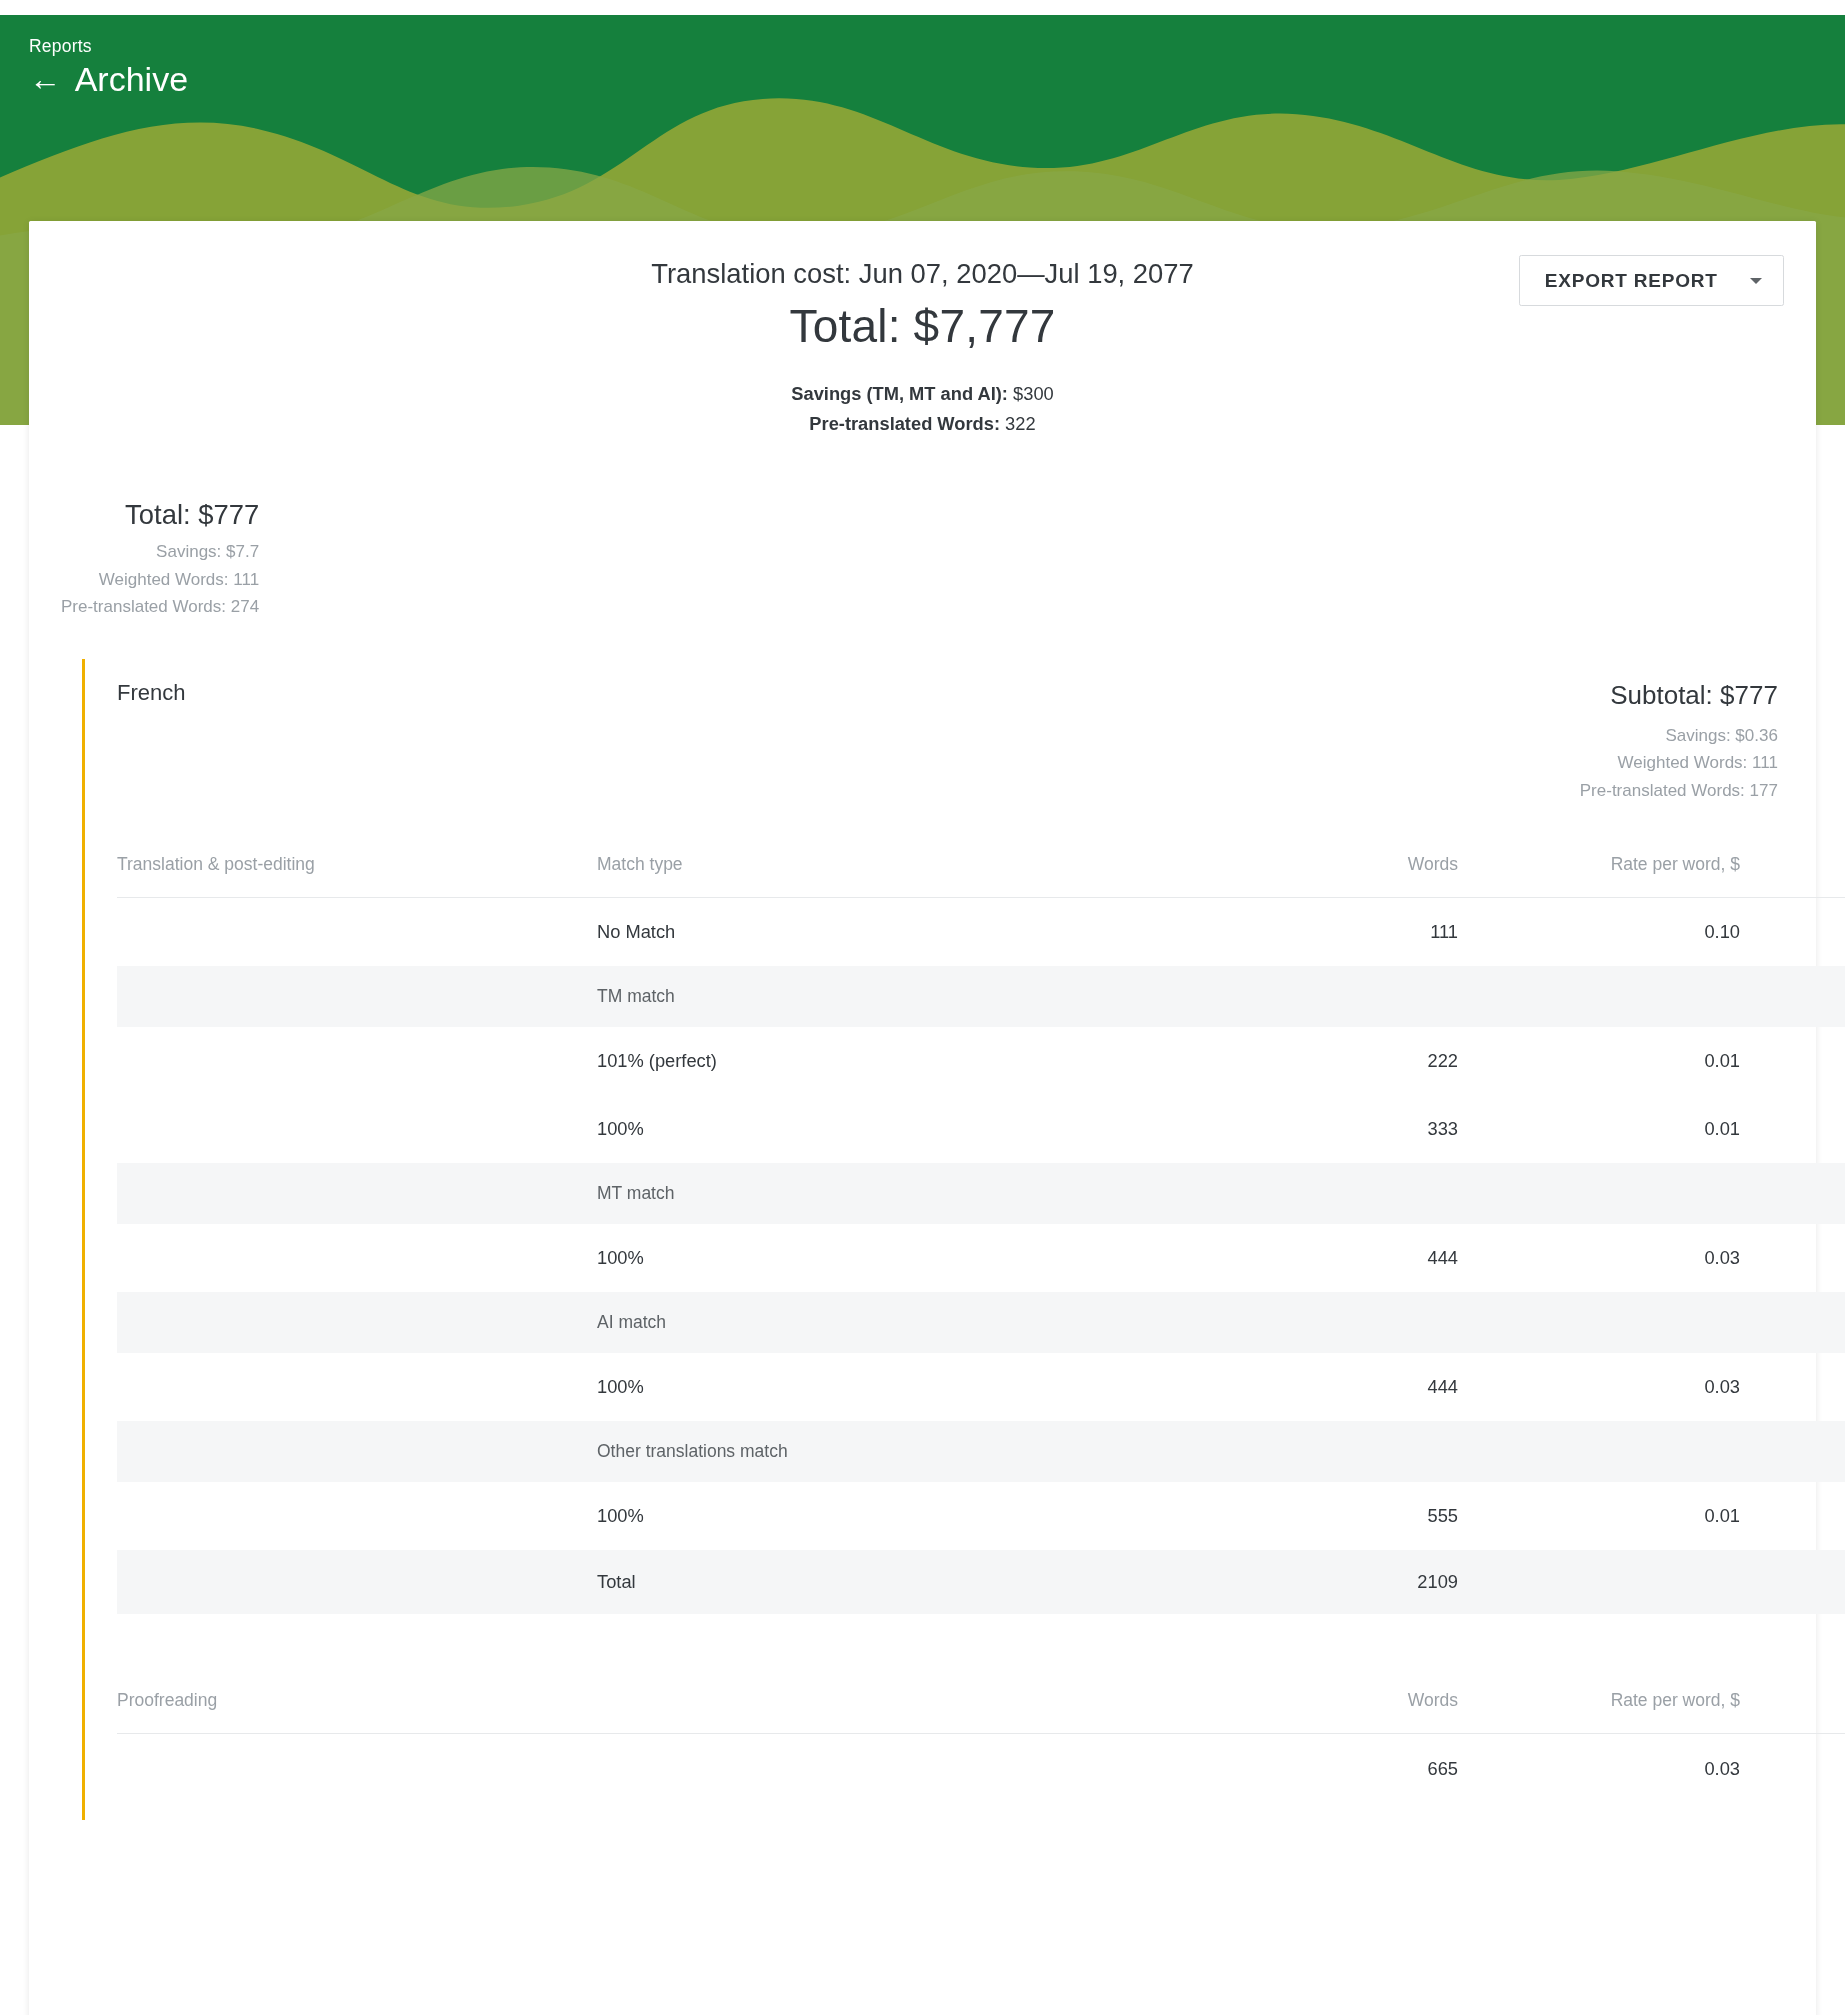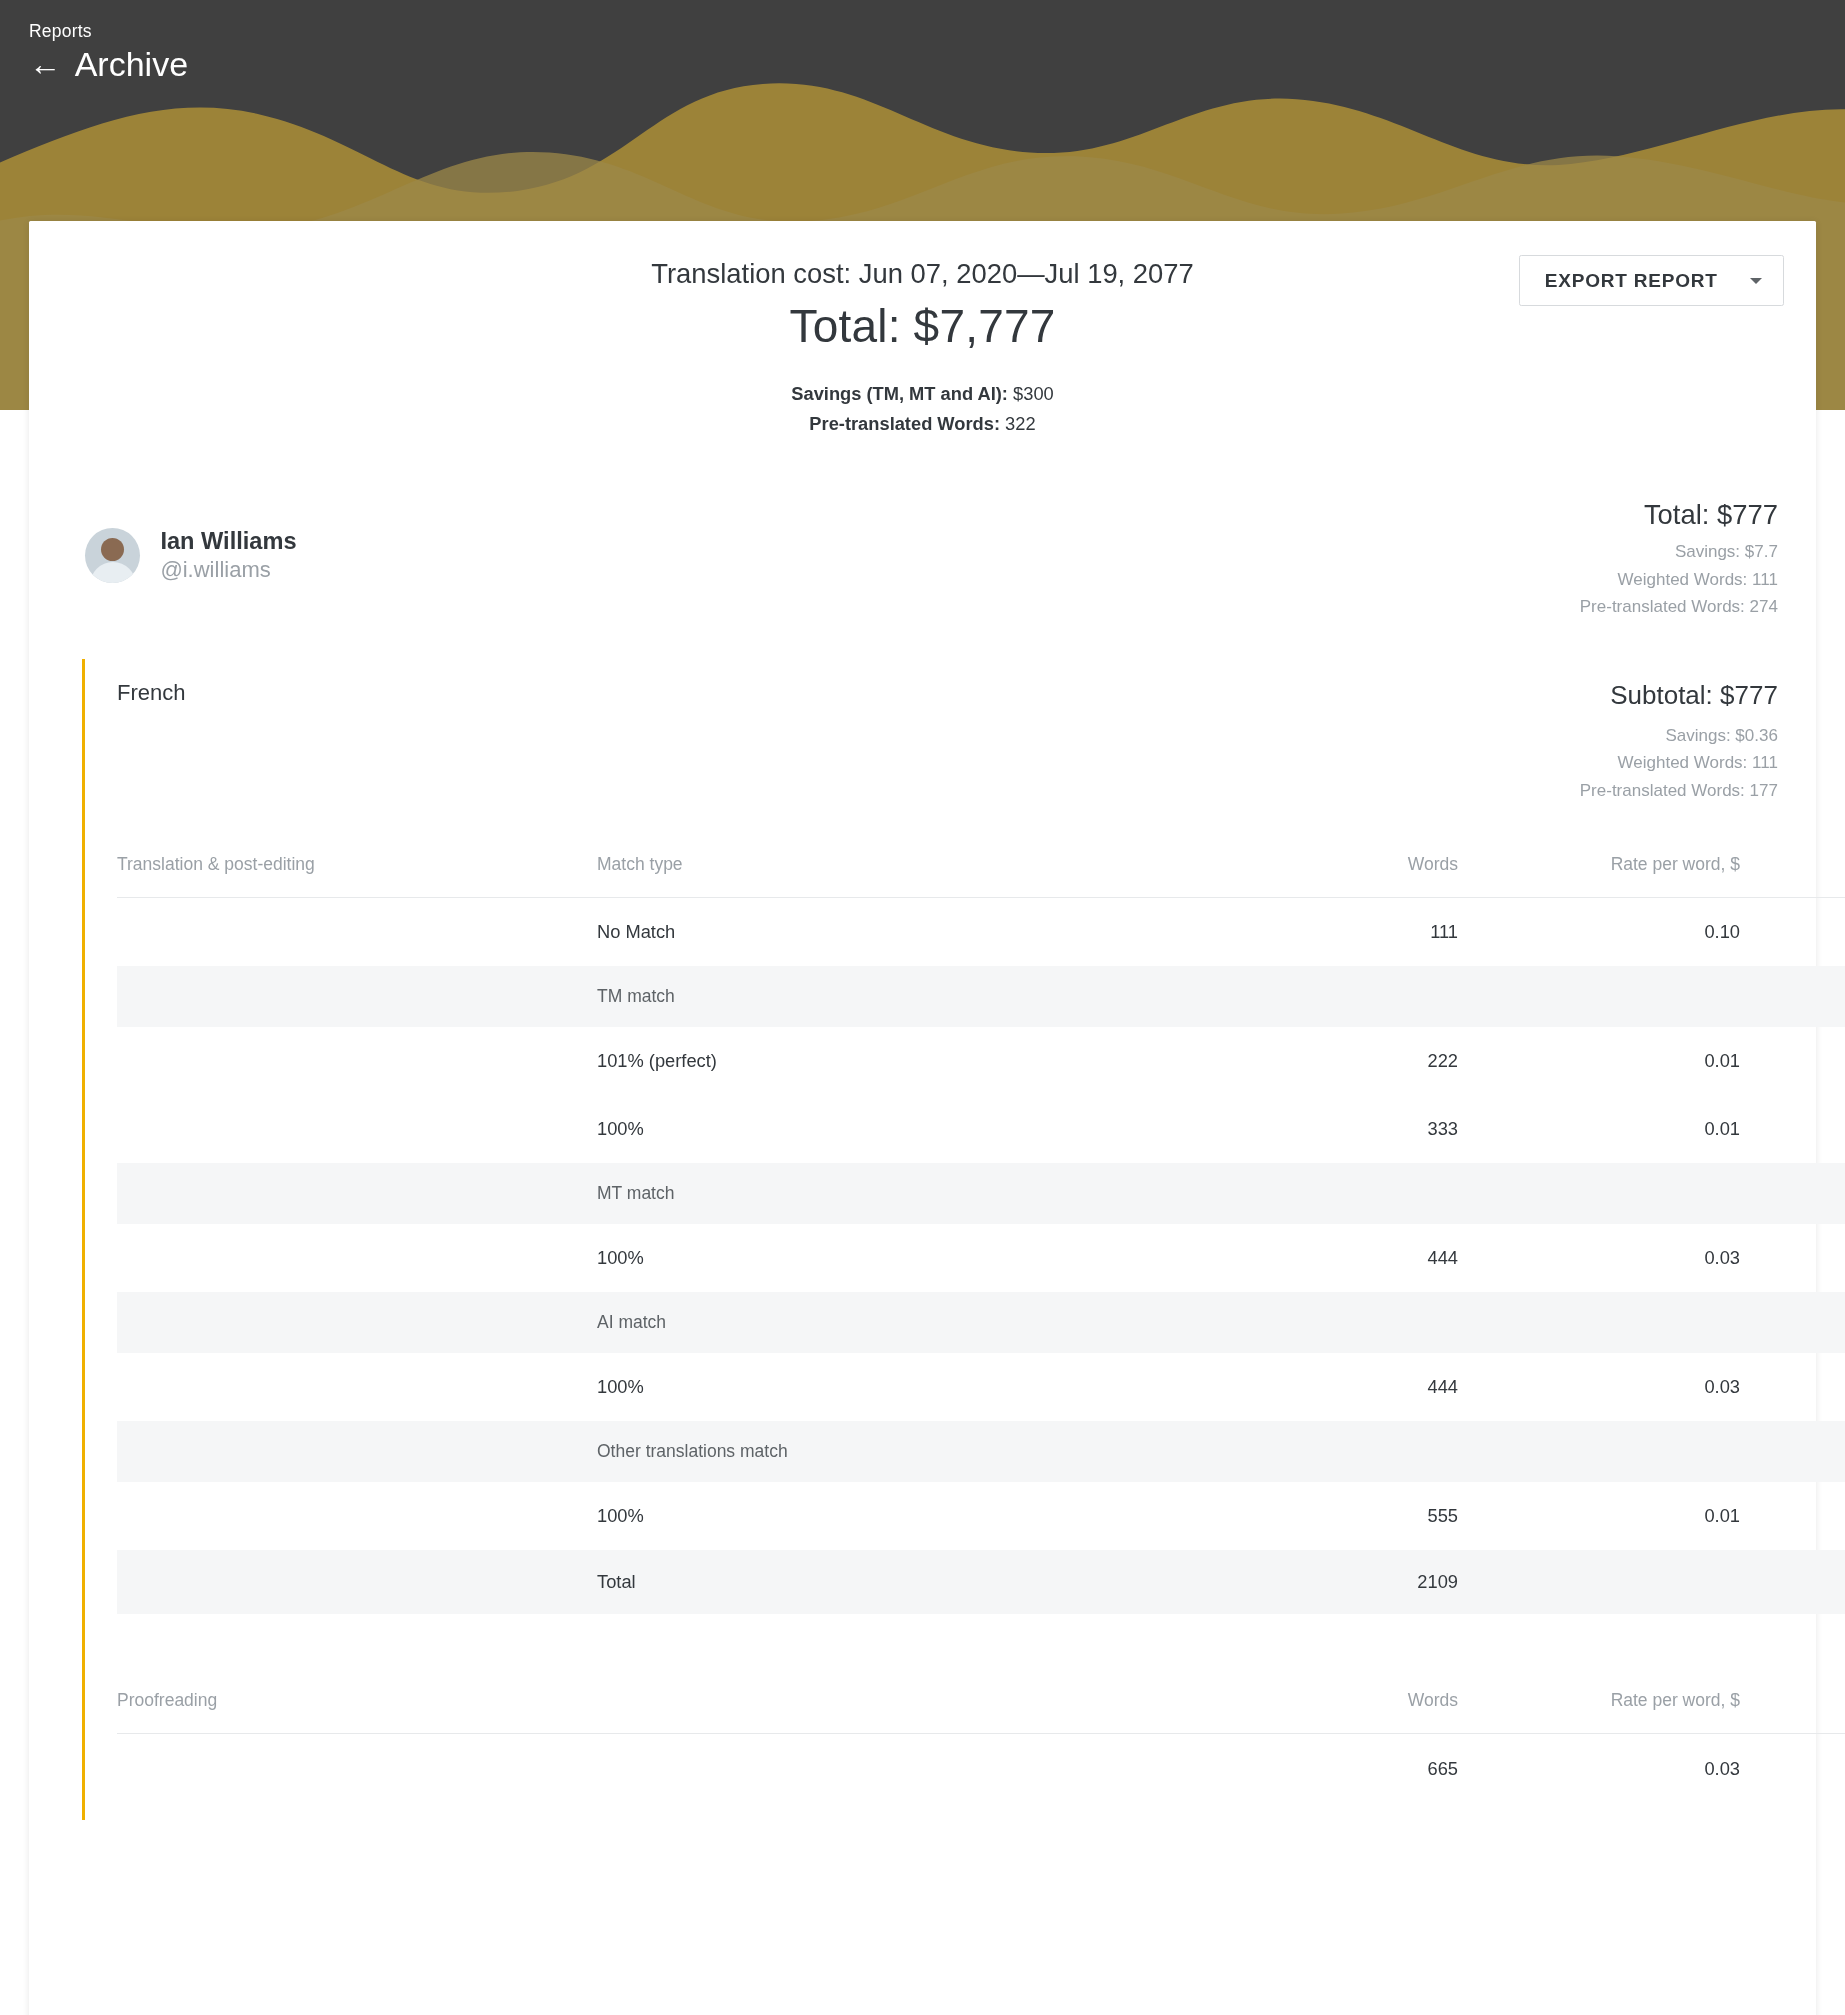--- a/index.html
+++ b/index.html
@@ -11,24 +11,24 @@
   body {
     width: 1845px;
     min-height: 2015px;
     position: relative;
     overflow: hidden;
   }
 
   
   .banner {
     position: absolute;
-    top: 0; left: 0;
+    top: 15px; left: 0;
     width: 1845px;
     height: 410px;
-    background: #404040;
+    background: #15803d;
     overflow: hidden;
   }
   .banner .wave {
     position: absolute;
     left: -30.5px;
     width: 1921px;
     opacity: 0.5;
   }
   .breadcrumb {
     position: absolute;
@@ -301,30 +301,20 @@
       </div>
     </div>
 
     <button class="export-btn">
       <span>EXPORT REPORT</span>
       <span class="caret-down"></span>
     </button>
   </div>
 
   <div class="user-block">
-    <div class="user-left">
-      <div class="avatar">
-        <div class="body"></div>
-        <div class="head"></div>
-      </div>
-      <div>
-        <div class="user-name">Ian Williams</div>
-        <div class="user-handle">@i.williams</div>
-      </div>
-    </div>
     <div class="user-right">
       <div class="sum-total">Total: $777</div>
       <div class="sum-line">Savings: $7.7</div>
       <div class="sum-line">Weighted Words: 111</div>
       <div class="sum-line">Pre-translated Words: 274</div>
     </div>
   </div>
 
   <div class="lang-section">
     <div class="lang-header">

